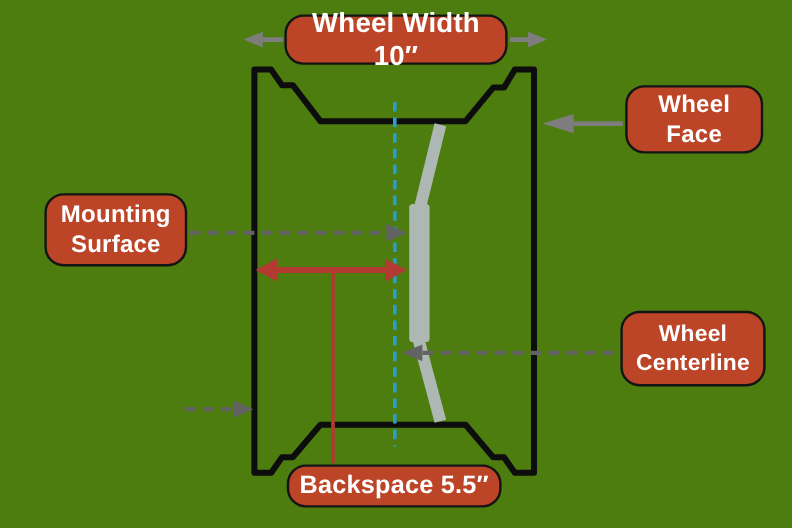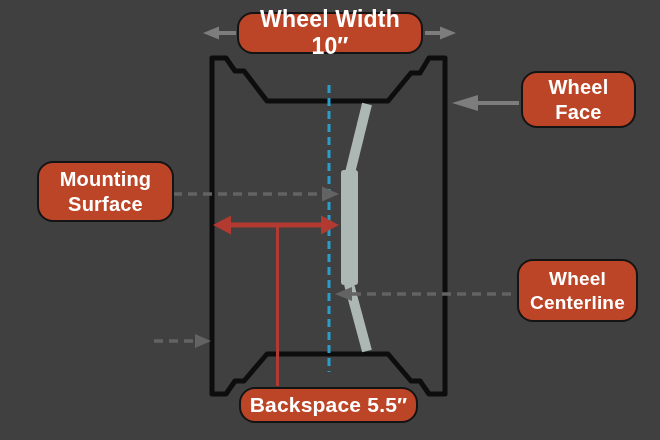--- a/index.html
+++ b/index.html
@@ -1,18 +1,18 @@
 <!DOCTYPE html>
 <html style="--label_bg: #bc4527; --label_border: #141414; --label_text: #ffffff; --outline: #0d0d0d; --spoke: #adb8b4; --centerline_blue: #2b9dca; --measure_red: #b23a31; --arrow_gray: #7d7d7d; --arrow_gray_dark: #636363;"><head>
 <meta charset="utf-8">
 <style>
   html,body { margin:0; padding:0; background:#ffffff; }
   .stage {
     position:relative; width:660px; height:440px; overflow:hidden;
-    background:#404040; font-family:"Liberation Sans", sans-serif;
+    background:#4d7c0f; font-family:"Liberation Sans", sans-serif;
   }
   .stage svg { position:absolute; left:0; top:0; }
 
   
   .outline      { fill:none; stroke:var(--outline); stroke-width:5; stroke-linejoin:round; stroke-linecap:square; }
   .spoke-stroke { stroke:var(--spoke); stroke-width:10; stroke-linecap:butt; }
   .pad          { fill:var(--spoke); }
   .blue-dash    { stroke:var(--centerline_blue); stroke-width:3; stroke-dasharray:8 5; fill:none; }
   .red-stroke   { stroke:var(--measure_red); }
   .red-fill     { fill:var(--measure_red); }
@@ -23,21 +23,21 @@
 
   .label {
     position:absolute; box-sizing:border-box;
     background:var(--label_bg); border:2.5px solid var(--label_border);
     border-radius:16px; color:var(--label_text);
     font-weight:bold; display:flex; align-items:center; justify-content:center;
     text-align:center; white-space:pre-line; letter-spacing:0.2px;
   }
   #lbl-wheel-width { left:237px; top:12px;  width:186px; height:42px; font-size:23px; }
   #lbl-wheel-face  { left:521px; top:71px;  width:115px; height:57px; font-size:20px; line-height:1.25; }
-  #lbl-mounting    { left:37px;  top:161px; width:137px; height:61px; font-size:20px; line-height:1.25; }
+  #lbl-mounting    { left:37px;  top:161px; width:119px; height:61px; font-size:20px; line-height:1.25; }
   #lbl-centerline  { left:517px; top:259px; width:121px; height:63px; font-size:19px; line-height:1.25; }
   #lbl-inside      { left:31px;  top:309px; width:118px; height:63px; font-size:20px; line-height:1.25; }
   #lbl-backspace   { left:239px; top:387px; width:179px; height:36px; font-size:21px;text-align:right; }
 </style>
 </head>
 <body>
 
 <div class="stage">
 
   <svg width="660" height="440" viewBox="0 0 660 440">

